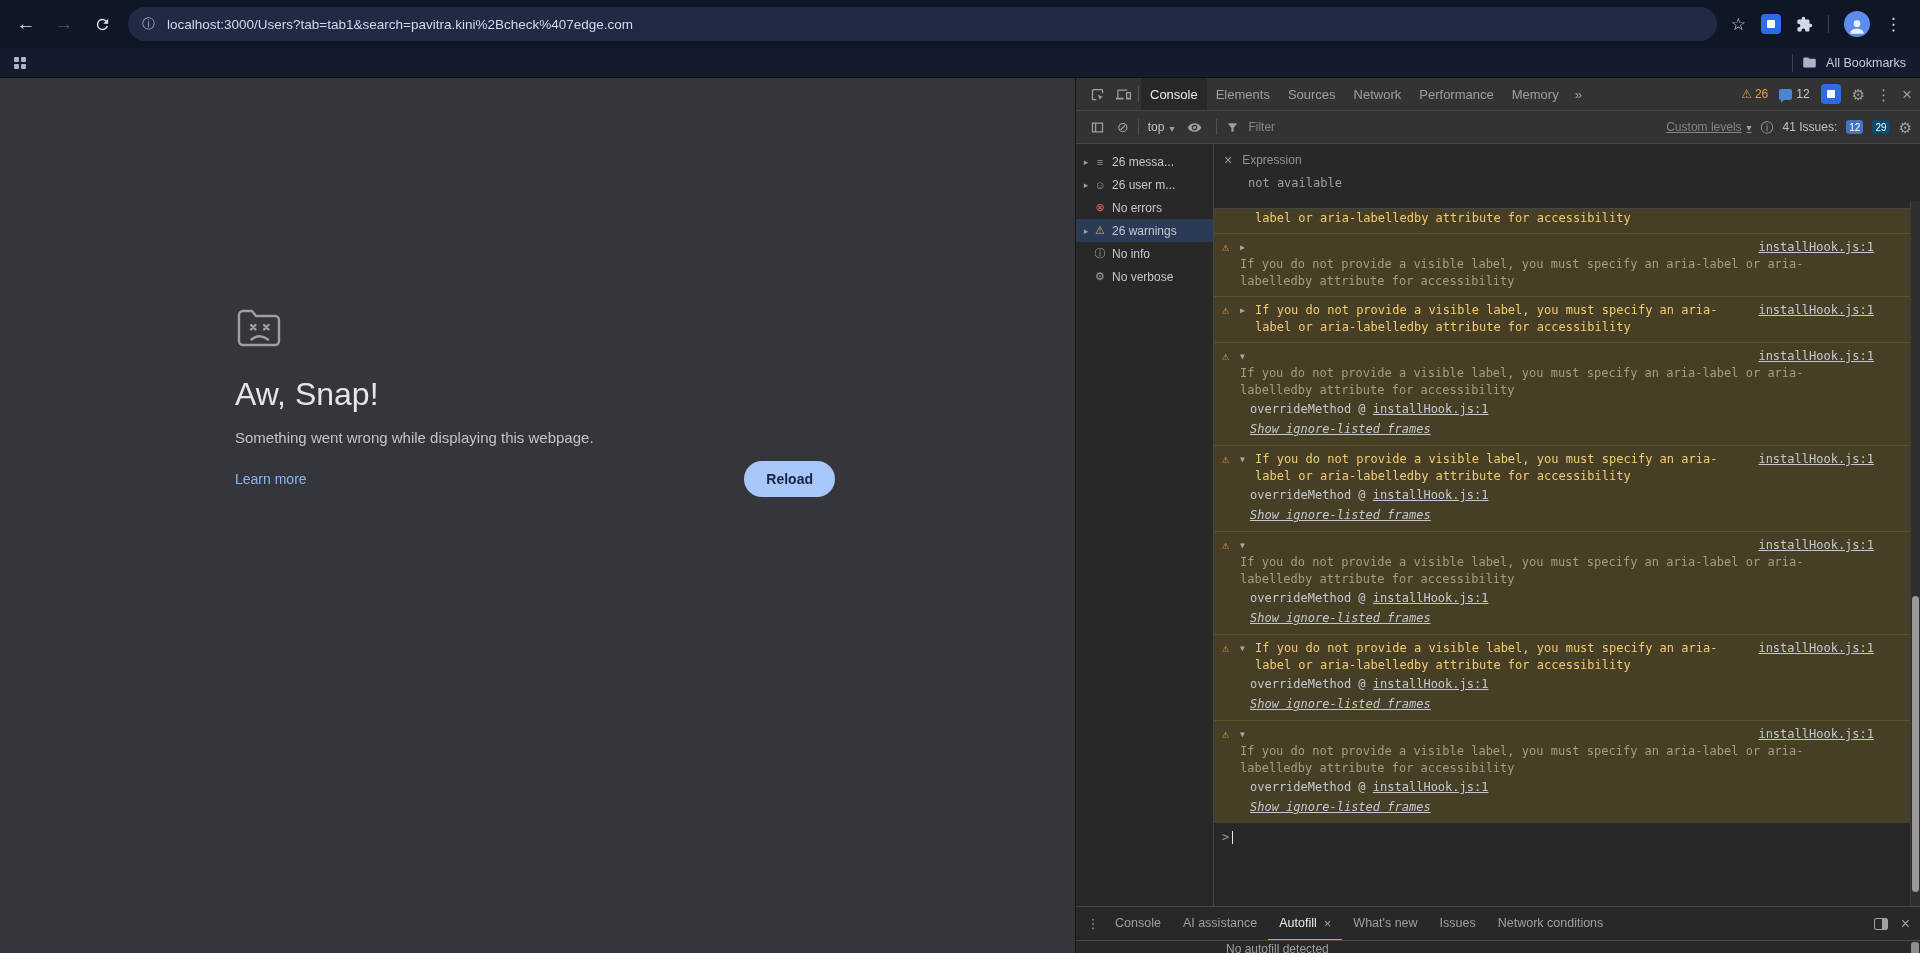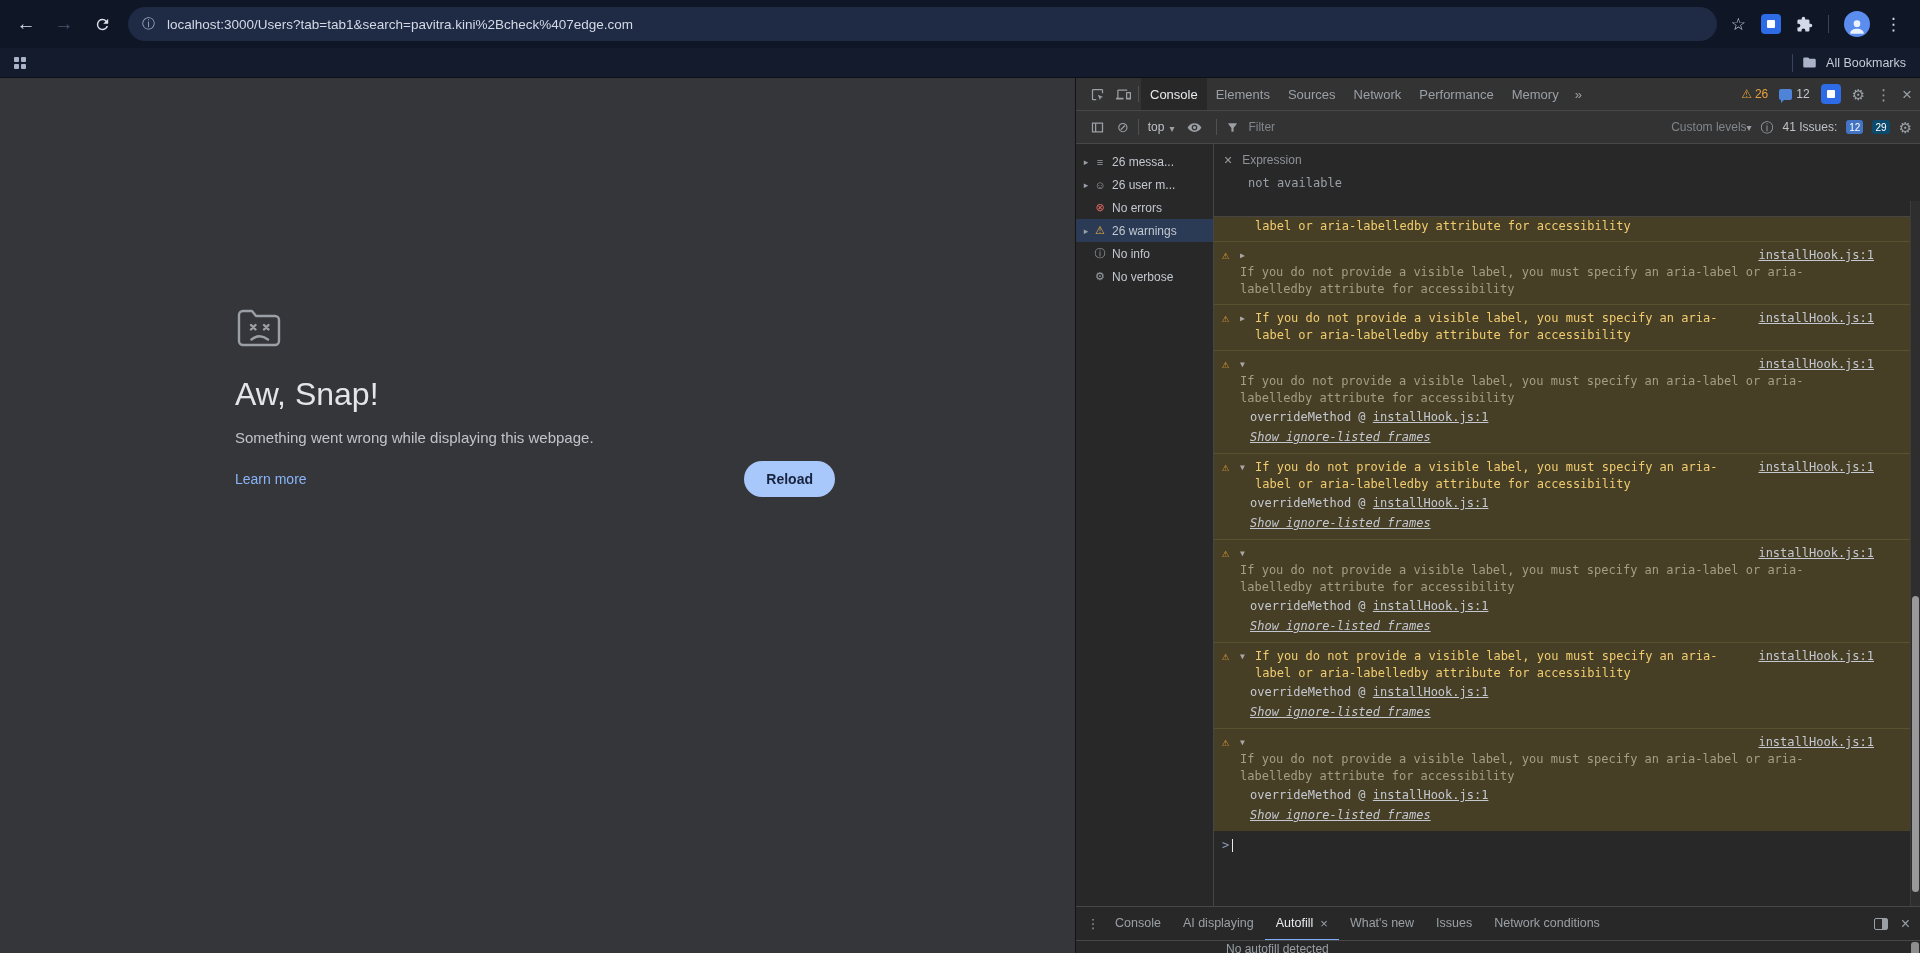--- a/index.html
+++ b/index.html
@@ -69,41 +69,41 @@
   .dt-toolbar { height:33px; flex:none; background:#333333; border-bottom:1px solid #474747; display:flex;
                 align-items:center; padding:0 8px; gap:7px; font-size:12px; color:#bdc1c6; }
   .sep { width:1px; height:16px; background:#505050; margin:0 2px; flex:none; }
   .ctx { display:flex; align-items:flex-end; gap:5px; cursor:pointer; }
   .caret { font-size:10px; color:#9aa0a6; }
   .filter-wrap { display:flex; align-items:center; gap:7px; width:300px; }
   .filter-input { background:transparent; border:none; outline:none; color:#bdc1c6; font-size:12px; width:250px;
                   font-family:"Liberation Sans",sans-serif; }
   .filter-input::placeholder { color:#80868b; }
   .tb2-right { margin-left:auto; display:flex; align-items:center; gap:9px; }
-  .levels { color:#80868b; display:flex; align-items:center; cursor:default; }
+  .levels { color:#80868b; display:flex; gap:5px; align-items:center; cursor:default;text-decoration:underline; }
   .chip { background:#4474c4; color:#fff; border-radius:3px; height:14px; min-width:15px; padding:0 3px; font-size:10px;
           display:inline-flex; align-items:center; justify-content:center; }
   .chip.gray { background:#0c4a6e; }
   .issues-lbl { color:#bdc1c6; }
 
   .dt-body { flex:1; display:flex; min-height:0; }
   .dt-sidebar { width:138px; flex:none; border-right:1px solid #454545; padding-top:6px; font-size:12px; overflow:hidden; }
   .side-item { height:23px; display:flex; align-items:center; padding:0 4px; color:#c3c8d0; white-space:nowrap; cursor:pointer; }
   .side-item.selected { background:#2b3b55; }
   .side-arrow { width:12px; color:#9aa0a6; font-size:9px; text-align:center; flex:none; }
   .side-icon { width:16px; text-align:center; margin-right:4px; font-size:11px; flex:none; }
   .si-list { color:#9aa0a6; } .si-user { color:#9aa0a6; } .si-error { color:#e46962; }
   .si-warning { color:#f0b23c; } .si-info { color:#9aa0a6; } .si-verbose { color:#9aa0a6; }
 
   .dt-console { flex:1; display:flex; flex-direction:column; min-width:0; position:relative;
                 font-family:"DejaVu Sans Mono", monospace; font-size:12px; }
   .expr { padding:8px 10px 10px; border-bottom:1px solid #454545; font-family:"Liberation Sans",sans-serif; flex:none; }
   .expr-head { display:flex; align-items:center; gap:10px; color:#8e9297; font-size:12px; }
   .expr-close { cursor:pointer; font-size:14px; color:#9aa0a6; }
-  .expr-val { font-family:"DejaVu Sans Mono",monospace; font-size:12px; color:#9aa0a6; margin:8px 0 16px 24px; }
+  .expr-val { font-family:"DejaVu Sans Mono",monospace; font-size:12px; color:#9aa0a6; margin:8px 0 8px 24px; }
 
   .msgs { flex:1; overflow:hidden; }
   .msg { background:#473e26; border-top:1px solid #5a5130; padding:5px 46px 6px 8px; line-height:17px; }
   .msg.clip { margin-top:-22px; }
   .mrow { display:flex; align-items:flex-start; }
   .wicon { color:#e9a13b; font-size:12px; width:18px; flex:none; line-height:17px; }
   .marrow { color:#a8a8a8; font-size:8px; width:15px; flex:none; line-height:17px; cursor:pointer; }
   .btext { flex:1; color:#f1cd70; }
   .mspacer { flex:1; }
   .src { color:#c3c8d0; text-decoration:underline; margin-left:12px; flex:none; cursor:pointer; }
@@ -423,21 +423,21 @@
       </div>
     </div>
 
     <div class="dt-drawer-tabs">
       <span class="dr-kebab">⋮</span>
       <div style="display:flex;height:100%;">
           <div class="dr-tab">
             <span>Console</span>
           </div>
           <div class="dr-tab">
-            <span>AI displaying</span>
+            <span>AI assistance</span>
           </div>
           <div class="dr-tab active">
             <span>Autofill</span>
             <span class="dr-close">×</span>
           </div>
           <div class="dr-tab">
             <span>What's new</span>
           </div>
           <div class="dr-tab">
             <span>Issues</span>

